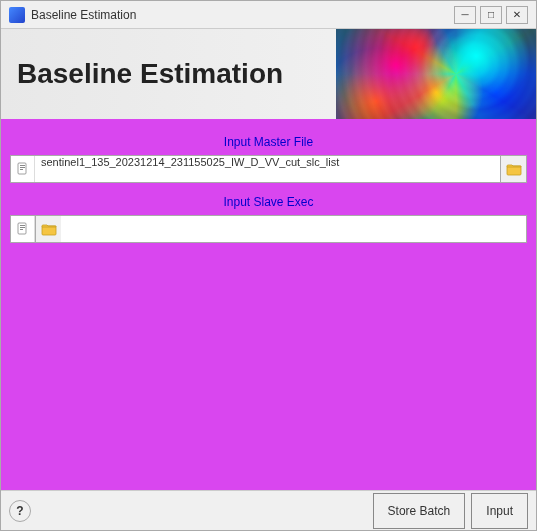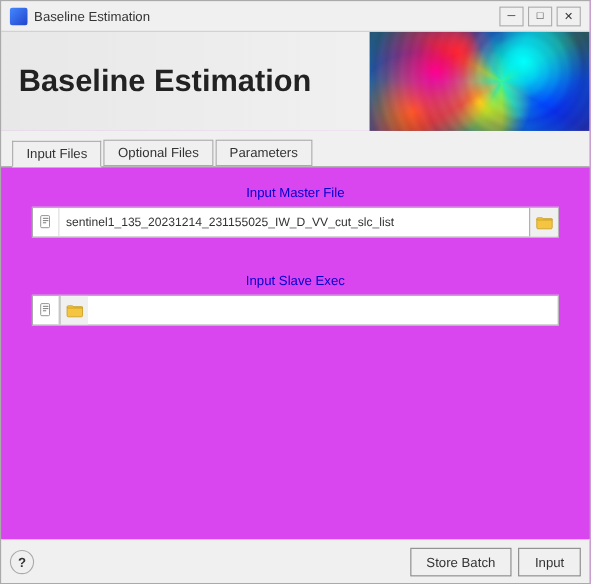--- a/index.html
+++ b/index.html
@@ -148,42 +148,41 @@
       font-weight: normal;
     }
 
     .tab:not(.active) {
       border-bottom: 1px solid #aaa;
       bottom: 0;
     }
 
     .content-area {
       flex: 1;
-      padding: 16px 28px;
+      padding: 16px 9px;
       display: flex;
       flex-direction: column;
-      gap: 32px;
+      gap: 12px;
     }
 
     .file-group {
       display: flex;
       flex-direction: column;
       gap: 4px;
     }
 
     .file-group-label {
       text-align: center;
       color: #0000cc;
       font-size: 12px;
       margin-bottom: 2px;
     }
 
     .file-input-row {
       display: flex;
-      align-items: center;
       background: white;
       border: 1px solid #aaa;
       height: 28px;
     }
 
     .file-icon-box {
       width: 24px;
       height: 100%;
       display: flex;
       align-items: center;
@@ -255,21 +254,21 @@
       color: #333;
     }
 
     .footer-btn {
       padding: 4px 14px;
       background: #f0f0f0;
       border: 1px solid #888;
       cursor: pointer;
       font-size: 12px;
       color: #333;
-      height: 26px;
+      height: 36px;
       display: flex;
       align-items: center;
     }
   </style>
 </head>
 <body>
 
 <div class="window">
 
   <div class="title-bar">
@@ -282,25 +281,20 @@
       <div class="title-bar-btn">□</div>
       <div class="title-bar-btn close">✕</div>
     </div>
   </div>
 
   <div class="header-banner">
     <span class="header-title">Baseline Estimation</span>
     <div class="header-image"></div>
   </div>
 
-  <div class="tabs-bar">
-    <div class="tab active">Input Files</div>
-    <div class="tab">Optional Files</div>
-    <div class="tab">Parameters</div>
-  </div>
 
   <div class="content-area">
 
     <div class="file-group">
       <div class="file-group-label">Input Master File</div>
       <div class="file-input-row">
         <div class="file-icon-box">
           <svg class="file-icon" viewBox="0 0 14 14" fill="none">
             <rect x="2" y="1" width="8" height="11" rx="1" fill="#ffffff" stroke="#888" stroke-width="0.8"></rect>
             <rect x="4" y="3" width="5" height="1" fill="#888"></rect>

